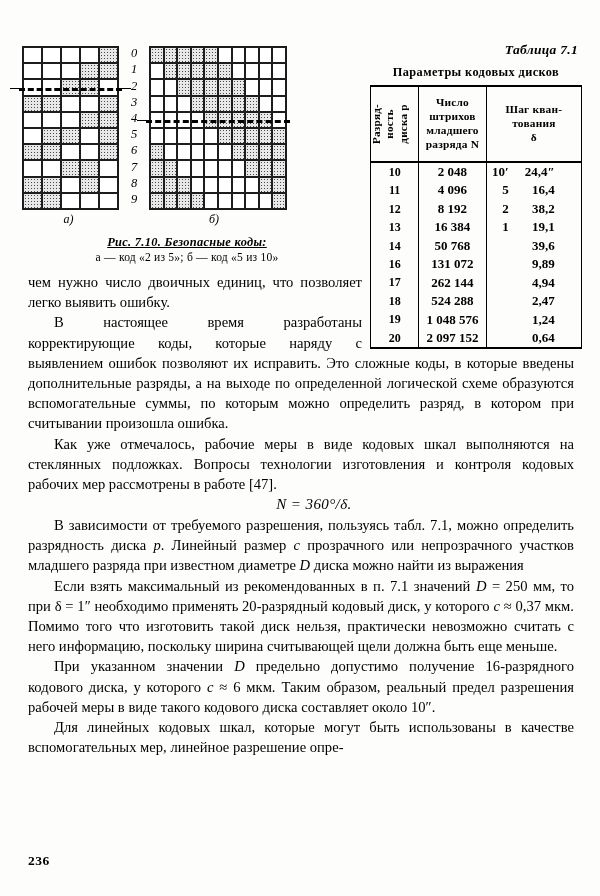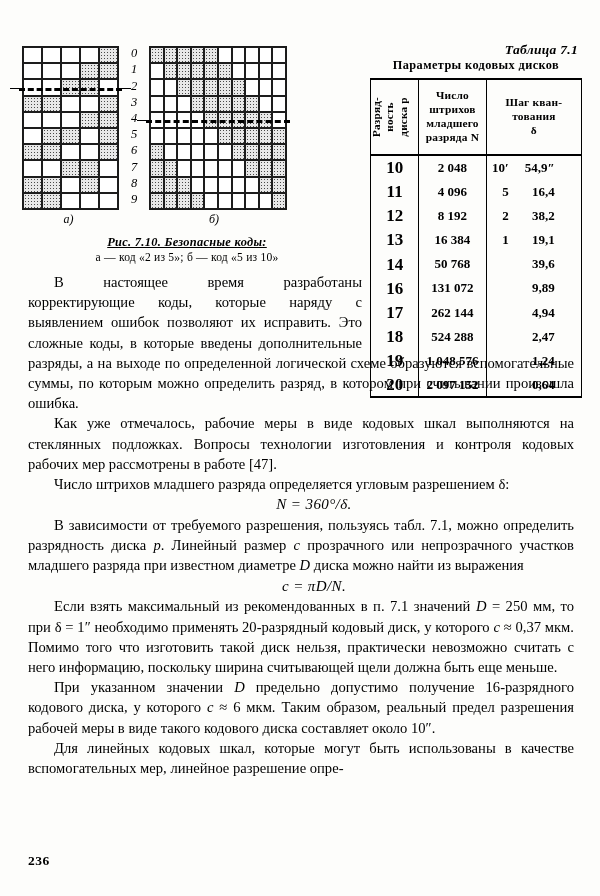--- a/index.html
+++ b/index.html
@@ -145,21 +145,21 @@
     font-weight: bold;
     font-size: 13.5px;
     letter-spacing: .3px;
     padding-right: 4px;
   }
   .tbl-sub {
     text-align: center;
     font-weight: bold;
     font-size: 12.3px;
     letter-spacing: .4px;
-    margin-top: 0;
+    margin-top: 7px;
     margin-bottom: 5px;
   }
   table.ptable {
     border-collapse: collapse;
     width: 100%;
     font-size: 12.4px;
   }
   table.ptable th, table.ptable td {
     padding: 0;
   }
@@ -188,21 +188,21 @@
     transform: translate(-50%,-50%) rotate(-90deg);
     white-space: nowrap;
     font-weight: bold;
     font-size: 11.2px;
     line-height: 1.2;
     text-align: center;
   }
   .num-p {
     text-align: center;
     font-weight: bold;
-    font-size: 17px;
+    font-size: 12px;
     line-height: 1.42;
     padding: 0 2px;
   }
   .num-n {
     text-align: center;
     font-weight: bold;
     font-size: 13px;
     line-height: 1.42;
     padding-right: 7px;
   }
@@ -475,21 +475,21 @@
               </div>
             </th>
             <th class="hdr-cell vline-l" id="hdr-col2">Число<br>штрихов<br>младшего<br>разряда N</th>
             <th class="hdr-cell vline-l vline-r" id="hdr-col3">Шаг кван-<br>тования<br>δ</th>
           </tr>
         </thead>
         <tbody id="tbody" class="tb-top">
             <tr class="body-pad-top">
               <td class="num-p vline-l">10</td>
               <td class="num-n vline-l">2 048</td>
-              <td class="num-d vline-l vline-r"><span class="dmin">10′</span><span class="dsec">54,9″</span></td>
+              <td class="num-d vline-l vline-r"><span class="dmin">10′</span><span class="dsec">24,4″</span></td>
             </tr>
             <tr>
               <td class="num-p vline-l">11</td>
               <td class="num-n vline-l">4 096</td>
               <td class="num-d vline-l vline-r"><span class="dmin">5</span><span class="dsec">16,4</span></td>
             </tr>
             <tr>
               <td class="num-p vline-l">12</td>
               <td class="num-n vline-l">8 192</td>
               <td class="num-d vline-l vline-r"><span class="dmin">2</span><span class="dsec">38,2</span></td>
@@ -530,25 +530,24 @@
               <td class="num-d vline-l vline-r"><span class="dmin"></span><span class="dsec">0,64</span></td>
             </tr>
           </tbody>
       </table>
       <div style="border-top:2.1px solid #000; margin-top:-1px;"></div>
     </div>
   </div>
 
   <div class="body-text">
     <div class="wrap-float"></div>
+    <p class="noind">чем нужно число двоичных единиц, что позволяет легко выявить ошибку.</p>
     <p>В настоящее время разработаны корректирующие коды, которые наряду с выявлением ошибок позволяют их исправить. Это сложные коды, в которые введены дополнительные разряды, а на выходе по определенной логической схеме образуются вспомогательные суммы, по которым можно определить разряд, в котором при считывании произошла ошибка.</p>
     <p>Как уже отмечалось, рабочие меры в виде кодовых шкал выполняются на стеклянных подложках. Вопросы технологии изготовления и контроля кодовых рабочих мер рассмотрены в работе [47].</p>
-    <p>Число штрихов младшего разряда определяется угловым разрешением δ:</p>
     <p class="formula">N = 360°/δ.</p>
     <p><span>В зависимости от требуемого разрешения, пользуясь табл. 7.1, можно определить разрядность диска </span><i class="mvar">p</i><span>. Линейный размер </span><i class="mvar">c</i><span> прозрачного или непрозрачного участков младшего разряда при известном диаметре </span><i class="mvar">D</i><span> диска можно найти из выражения</span></p>
-    <p class="formula">c = πD/N.</p>
     <p><span>Если взять максимальный из рекомендованных в п. 7.1 значений </span><i class="mvar">D</i><span> = 250 мм, то при δ = 1″ необходимо применять 20-разрядный кодовый диск, у которого </span><i class="mvar">c</i><span> ≈ 0,37 мкм. Помимо того что изготовить такой диск нельзя, практически невозможно считать с него информацию, поскольку ширина считывающей щели должна быть еще меньше.</span></p>
     <p><span>При указанном значении </span><i class="mvar">D</i><span> предельно допустимо получение 16-разрядного кодового диска, у которого </span><i class="mvar">c</i><span> ≈ 6 мкм. Таким образом, реальный предел разрешения рабочей меры в виде такого кодового диска составляет около 10″.</span></p>
     <p>Для линейных кодовых шкал, которые могут быть использованы в качестве вспомогательных мер, линейное разрешение опре-</p>
   </div>
 
   <div class="folio">236</div>
 </div>
 
 </body></html>

